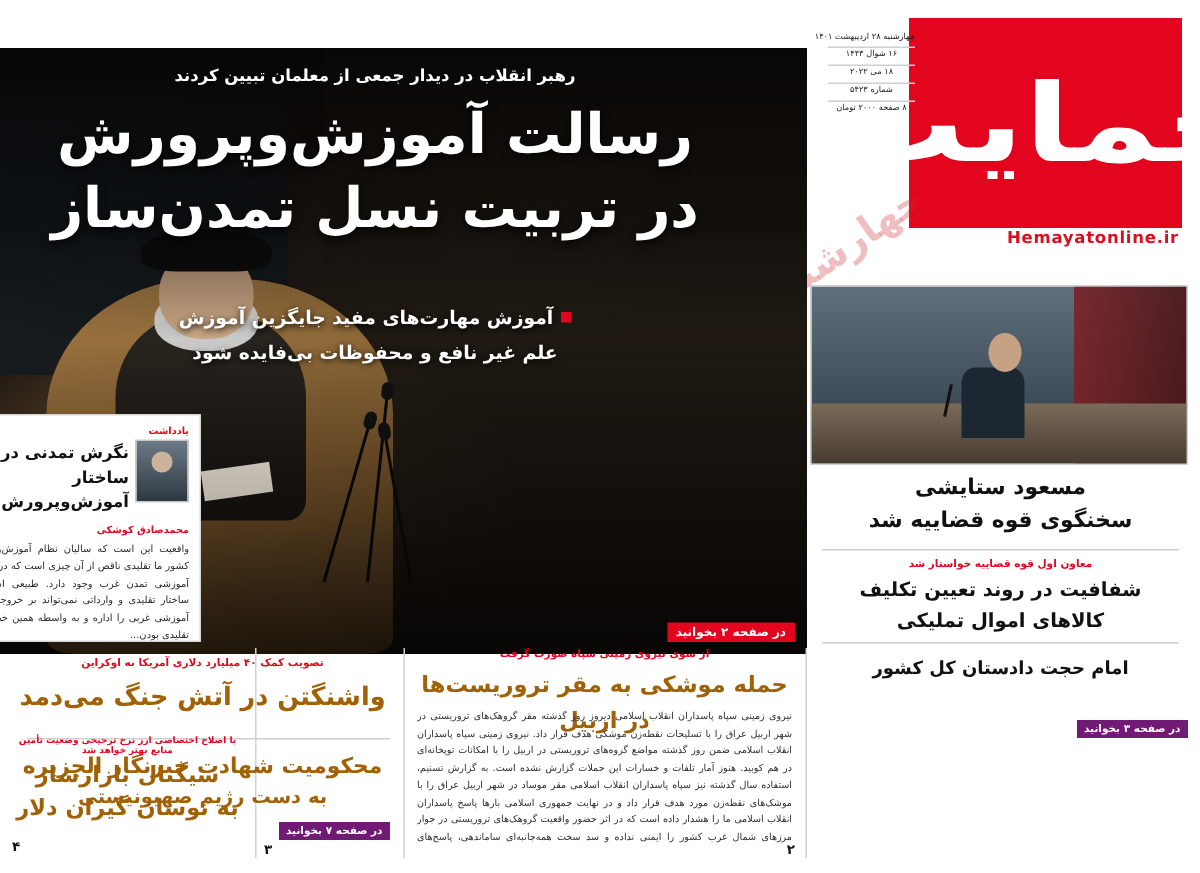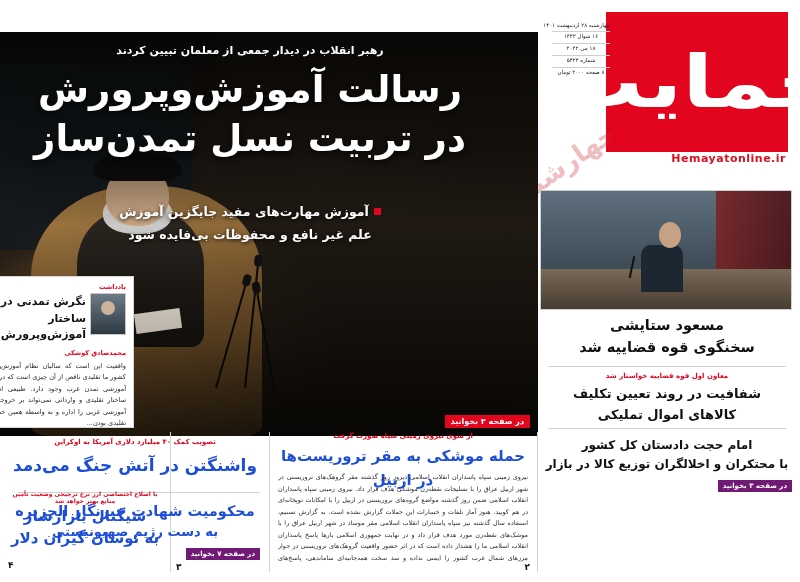--- a/index.html
+++ b/index.html
@@ -419,21 +419,21 @@
   .col-kicker {
     position: absolute;
     font-size: 7px;
     color: #e2051d;
     font-weight: bold;
     text-align: center;
   }
   .col-title {
     position: absolute;
     font-weight: bold;
-    color: #1d4ed8;
+    color: #a16207;
     text-align: center;
     line-height: 1.6;
   }
   .col-body {
     position: absolute;
     font-size: 6.4px;
     line-height: 1.8;
     color: #2b2b2b;
     text-align: justify;
   }
@@ -520,21 +520,20 @@
 
   <div class="rc-h2" style="top:384px;">
     <div>شفافیت در روند تعیین تکلیف</div>
     <div>کالاهای اموال تملیکی</div>
   </div>
 
   <div class="hr-red" style="top:428px;right:14px;width:238px;"></div>
 
   <div class="rc-h3" style="top:436px;">
     <div>امام حجت دادستان کل کشور</div>
-    <div>با محتکران و اخلالگران توزیع کالا در بازار</div>
   </div>
 
   <div class="page-ref-sm" style="top:480px;right:8px;">در صفحه ۳ بخوانید</div>
 
   <div class="vline" style="right:262px;"></div>
   <div class="vline" style="right:530px;"></div>
   <div class="vline" style="left:170px;"></div>
 
   <div class="col-kicker" style="top:432px;right:272px;width:250px;">از سوی نیروی زمینی سپاه صورت گرفت</div>
   <div class="col-title" style="top:444px;right:272px;width:250px;font-size:15px;">حمله موشکی به مقر تروریست‌ها در اربیل</div>

